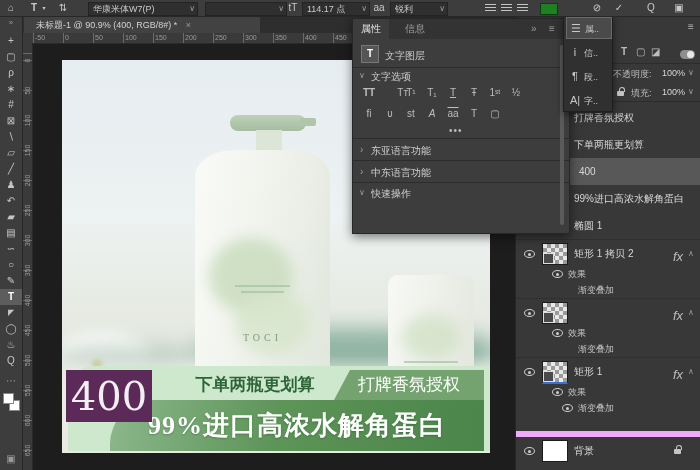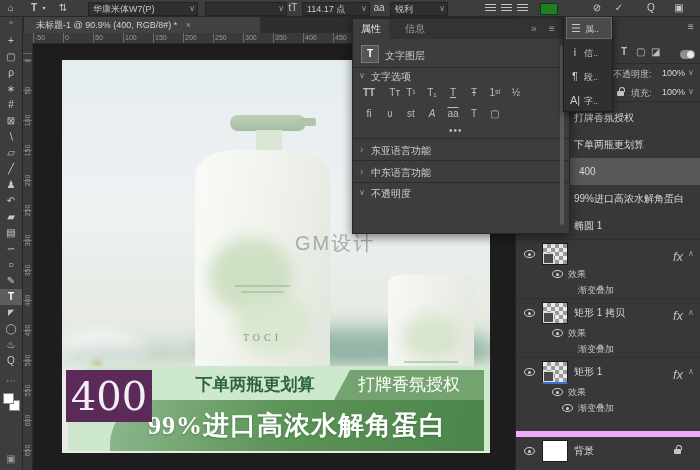--- a/index.html
+++ b/index.html
@@ -244,21 +244,20 @@
         <div class="abs labelline" style="left:40px;top:135px;width:55px;"></div>
         <div class="abs labelline" style="left:46px;top:141px;width:43px;"></div>
       </div>
       <div id="brand" class="abs">TOCI</div>
 
       <div id="small-bottle" class="abs">
         <div class="abs blob" style="left:14px;top:40px;width:58px;height:44px;background:rgba(205,223,194,.7);"></div>
         <div class="abs labelline" style="left:16px;top:86px;width:54px;"></div>
       </div>
 
-      <div id="watermark" class="abs">GM设计</div>
 
       <div id="banner-bg" class="abs"></div>
       <div id="banner-tag" class="abs">打牌香氛授权</div>
       <div id="banner-headline" class="abs">99%进口高浓水解角蛋白</div>
       <div id="banner-offer" class="abs">下单两瓶更划算</div>
       <div id="banner-price" class="abs">400</div>
     </div>
   </div>
 
   <div id="right-dock" class="abs">
@@ -301,37 +300,37 @@
     </div>
     <div class="abs lrow" style="top:195px;height:27px;">
       <span class="abs lname" style="left:58px;">椭圆 1</span>
     </div>
 
     <div class="abs lrow" style="top:222px;height:27px;border-top:1px solid #303030;">
       <span class="eye" style="left:8px;top:8px;"></span>
       <span class="thumb" style="left:26px;top:3px;">
           <span class="badge"></span>
         </span>
+      <span class="abs lname" style="left:58px;">矩形 1 拷贝 2</span>
       <span class="abs fx" style="left:157px;top:9px;">fx</span>
       <span class="abs" style="left:172px;top:9px;color:#9a9a9a;font-size:8px;">∧</span>
     </div>
     <div class="abs lrow" style="top:249px;height:16px;">
       <span class="eye" style="left:36px;top:2px;"></span>
       <span class="abs subname" style="left:52px;">效果</span>
     </div>
     <div class="abs lrow" style="top:265px;height:16px;">
       <span class="abs subname" style="left:62px;">渐变叠加</span>
     </div>
 
     <div class="abs lrow" style="top:281px;height:27px;border-top:1px solid #303030;">
       <span class="eye" style="left:8px;top:8px;"></span>
       <span class="thumb" style="left:26px;top:3px;">
           <span class="badge"></span>
         </span>
-      <span class="abs lname" style="left:58px;">矩形 1 拷贝</span>
       <span class="abs fx" style="left:157px;top:9px;">fx</span>
       <span class="abs" style="left:172px;top:9px;color:#9a9a9a;font-size:8px;">∧</span>
     </div>
     <div class="abs lrow" style="top:308px;height:16px;">
       <span class="eye" style="left:36px;top:2px;"></span>
       <span class="abs subname" style="left:52px;">效果</span>
     </div>
     <div class="abs lrow" style="top:324px;height:16px;">
       <span class="abs subname" style="left:62px;">渐变叠加</span>
     </div>
@@ -371,21 +370,21 @@
       <span class="abs" style="left:196px;top:4px;color:#9a9a9a;">≡</span>
     </div>
     <span class="abs" style="left:8px;top:26px;width:16px;height:16px;background:#555;border:1px solid #787878;color:#fff;
           text-align:center;line-height:16px;font-weight:bold;">T</span>
     <span class="abs psection" style="left:32px;top:30px;">文字图层</span>
     <div class="divider abs" style="top:48px;"></div>
     <span class="abs" style="left:6px;top:52px;color:#9a9a9a;font-size:8px;">∨</span>
     <span class="abs psection pdim" style="left:18px;top:51px;">文字选项</span>
     <div class="abs" style="left:6px;top:67px;">
       <span class="abs otbtn" style="left:0;font-weight:bold;">TT</span>
-      <span class="abs otbtn" style="left:21px;text-align:right;">Tт</span>
+      <span class="abs otbtn" style="left:29px;text-align:right;">Tт</span>
       <span class="abs otbtn" style="left:42px;">T¹</span>
       <span class="abs otbtn" style="left:63px;">T₁</span>
       <span class="abs otbtn" style="left:84px;text-decoration:underline;">T</span>
       <span class="abs otbtn" style="left:105px;">Ŧ</span>
       <span class="abs otbtn" style="left:126px;">1ˢᵗ</span>
       <span class="abs otbtn" style="left:147px;">½</span>
     </div>
     <div class="abs" style="left:6px;top:88px;">
       <span class="abs otbtn" style="left:0;">fi</span>
       <span class="abs otbtn" style="left:21px;">ʋ</span>
@@ -397,21 +396,21 @@
     </div>
     <span class="abs" style="left:96px;top:106px;color:#bdbdbd;letter-spacing:1px;">•••</span>
     <div class="divider abs" style="top:119px;"></div>
     <span class="abs" style="left:7px;top:125px;color:#9a9a9a;">›</span>
     <span class="abs psection" style="left:18px;top:125px;">东亚语言功能</span>
     <div class="divider abs" style="top:141px;"></div>
     <span class="abs" style="left:7px;top:147px;color:#9a9a9a;">›</span>
     <span class="abs psection" style="left:18px;top:147px;">中东语言功能</span>
     <div class="divider abs" style="top:163px;"></div>
     <span class="abs" style="left:6px;top:169px;color:#9a9a9a;font-size:8px;">∨</span>
-    <span class="abs psection" style="left:18px;top:168px;">不透明度</span>
+    <span class="abs psection" style="left:18px;top:168px;">快速操作</span>
     <div id="props-scroll" class="abs"></div>
   </div>
 
   <div id="minidock" class="abs">
     <div class="abs mditem sel" style="top:2px;">
       <span class="mdicon">☰</span><span class="mdlabel">属..</span>
     </div>
     <div class="abs mditem" style="top:26px;">
       <span class="mdicon">ℹ</span><span class="mdlabel">信..</span>
     </div>

